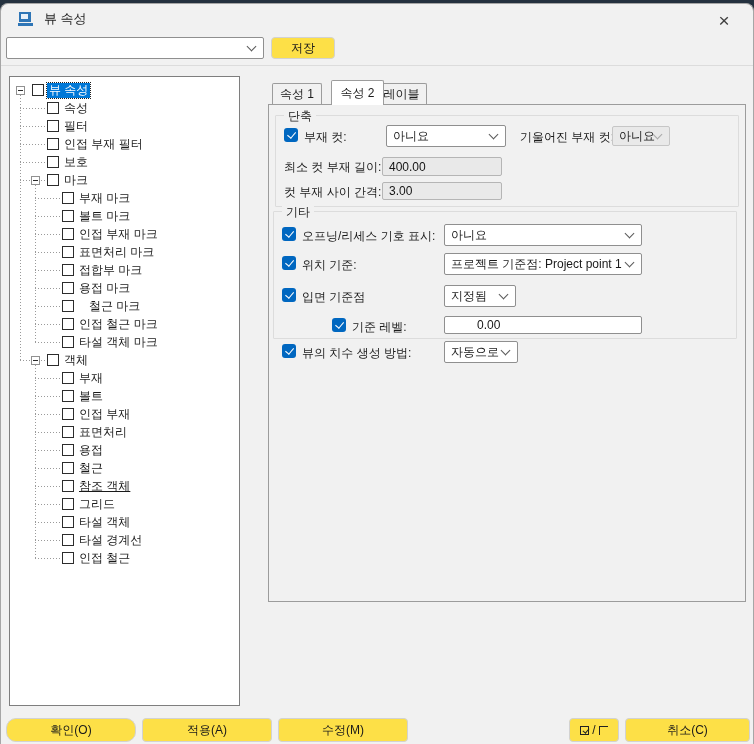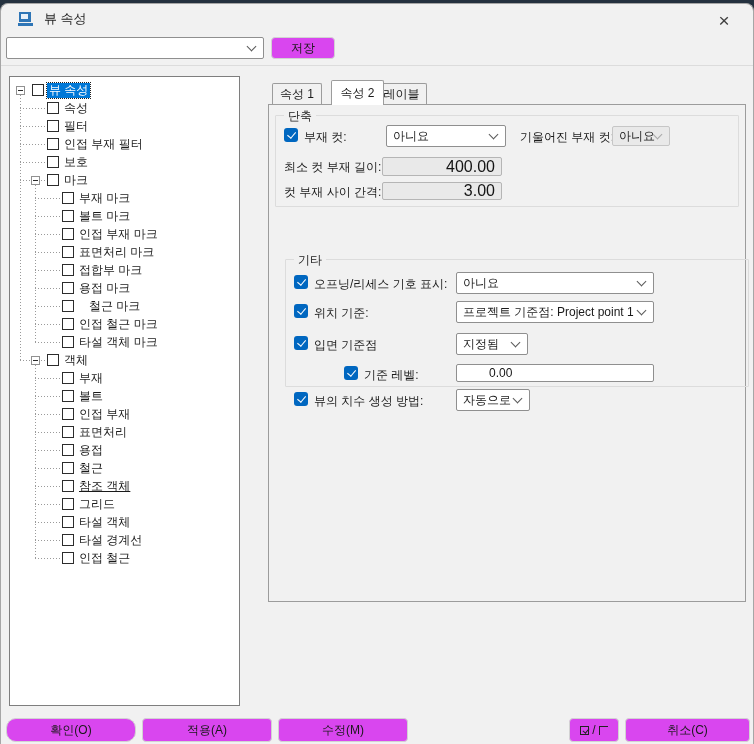--- a/index.html
+++ b/index.html
@@ -19,21 +19,21 @@
   .title-icon{width:17px;height:16px;display:inline-block;}
   .title-text{font-size:13px;color:#1b1b1b;margin-left:9px;}
   .close-btn{position:absolute;right:14px;top:4px;width:30px;height:24px;display:flex;align-items:center;justify-content:center;
     font-size:19px;color:#404040;background:transparent;border:none;cursor:pointer;line-height:1;}
   
   .combo{position:absolute;left:5px;top:33px;width:258px;height:22px;box-sizing:border-box;background:#fff;
     border:1px solid #8f8f8f;border-radius:2px;font-size:12px;display:flex;align-items:center;padding:0 22px 0 6px;color:#1a1a1a;}
   .chev{position:absolute;right:8px;top:calc(50% - 5px);width:6px;height:6px;
     border-right:1.3px solid #5a5a5a;border-bottom:1.3px solid #5a5a5a;transform:rotate(45deg);}
   .chev.light{border-color:#a8a8a8;}
-  .btn{background:#d946ef;border:1px solid #d2d2d2;border-radius:4px;font-size:12px;color:#1a1a1a;
+  .btn{background:#fde047;border:1px solid #d2d2d2;border-radius:4px;font-size:12px;color:#1a1a1a;
     display:flex;align-items:center;justify-content:center;box-sizing:border-box;cursor:pointer;
     font-family:"Liberation Sans",sans-serif;}
   .save-btn{position:absolute;left:270px;top:33px;width:64px;height:22px;}
   .sep{position:absolute;left:0;top:61px;width:100%;height:1px;background:#dcdcdc;}
   
   .tree{position:absolute;left:8px;top:72px;width:231px;height:630px;box-sizing:border-box;
     background:#fff;border:1px solid #7e7e7e;overflow:hidden;}
   .tree-inner{position:relative;width:100%;height:100%;}
   .vguide{position:absolute;width:1px;background-image:repeating-linear-gradient(to bottom,#9a9a9a 0 1px,transparent 1px 3px);}
   .hguide{position:absolute;height:1px;background-image:repeating-linear-gradient(to right,#9a9a9a 0 1px,transparent 1px 3px);}
@@ -52,21 +52,21 @@
   .group{position:absolute;box-sizing:border-box;border:1px solid #dcdcdc;border-radius:1px;}
   .gtitle{position:absolute;top:-8px;left:8px;background:#f1f1f1;padding:0 4px;font-size:12px;color:#1a1a1a;}
   .lbl{position:absolute;font-size:12px;color:#1a1a1a;white-space:nowrap;}
   .cb{position:absolute;width:14px;height:14px;background:#0067c0;border-radius:3px;cursor:pointer;}
   .cb::after{content:"";position:absolute;left:4.6px;top:1.8px;width:3.6px;height:7.4px;
     border:solid #fff;border-width:0 1.6px 1.6px 0;transform:rotate(40deg);}
   .dd{position:absolute;box-sizing:border-box;background:#fff;border:1px solid #8f8f8f;border-radius:2px;
     font-size:12px;color:#1a1a1a;display:flex;align-items:center;padding:0 20px 0 6px;white-space:nowrap;overflow:hidden;cursor:pointer;}
   .dd.disabled{background:#e9e9e9;border-color:#c6c6c6;color:#212121;}
   .field-ro{position:absolute;box-sizing:border-box;background:#e9e9e9;border:1px solid #b5b5b5;border-radius:2px;
-    font-size:16px;color:#141414;display:flex;align-items:center;padding:0 6px;justify-content:flex-end;}
+    font-size:12px;color:#141414;display:flex;align-items:center;padding:0 6px;}
   .field{position:absolute;box-sizing:border-box;background:#fff;border:1px solid #8f8f8f;border-radius:2px;
     font-size:12px;color:#141414;display:flex;align-items:center;padding:0 6px;}
   
   .fbtn{position:absolute;top:714px;height:24px;}
   .mini-cb{position:relative;display:inline-block;width:9px;height:9px;box-sizing:border-box;border:1px solid #222;}
   .mini-cb.checked::after{content:"";position:absolute;left:2.2px;top:0.4px;width:2.6px;height:5px;
     border:solid #222;border-width:0 1.2px 1.2px 0;transform:rotate(40deg);}
   .mini-cb.corner{border:none;border-top:1px solid #222;border-left:1px solid #222;}
   .tgl-slash{font-size:12px;margin:0 3px;color:#1a1a1a;}
 </style>
@@ -213,21 +213,21 @@
       <span class="lbl" style="left:8px;top:43px;">최소 컷 부재 길이:</span>
       <div class="field-ro" style="left:106px;top:41px;width:120px;height:19px;">
         <span>400.00</span>
       </div>
       <span class="lbl" style="left:8px;top:68px;">컷 부재 사이 간격:</span>
       <div class="field-ro" style="left:106px;top:66px;width:120px;height:18px;">
         <span>3.00</span>
       </div>
     </div>
 
-    <div class="group" style="left:16px;top:106px;width:464px;height:128px;margin-top:48px;">
+    <div class="group" style="left:4px;top:106px;width:464px;height:128px;">
       <span class="gtitle">기타</span>
 
       <span class="cb" style="left:8px;top:15px;"></span>
       <span class="lbl" style="left:28px;top:16px;">오프닝/리세스 기호 표시:</span>
       <div class="dd" style="left:170px;top:12px;width:198px;height:22px;">
         <span>아니요</span>
         <span class="chev"></span>
       </div>
 
       <span class="cb" style="left:8px;top:44px;"></span>

